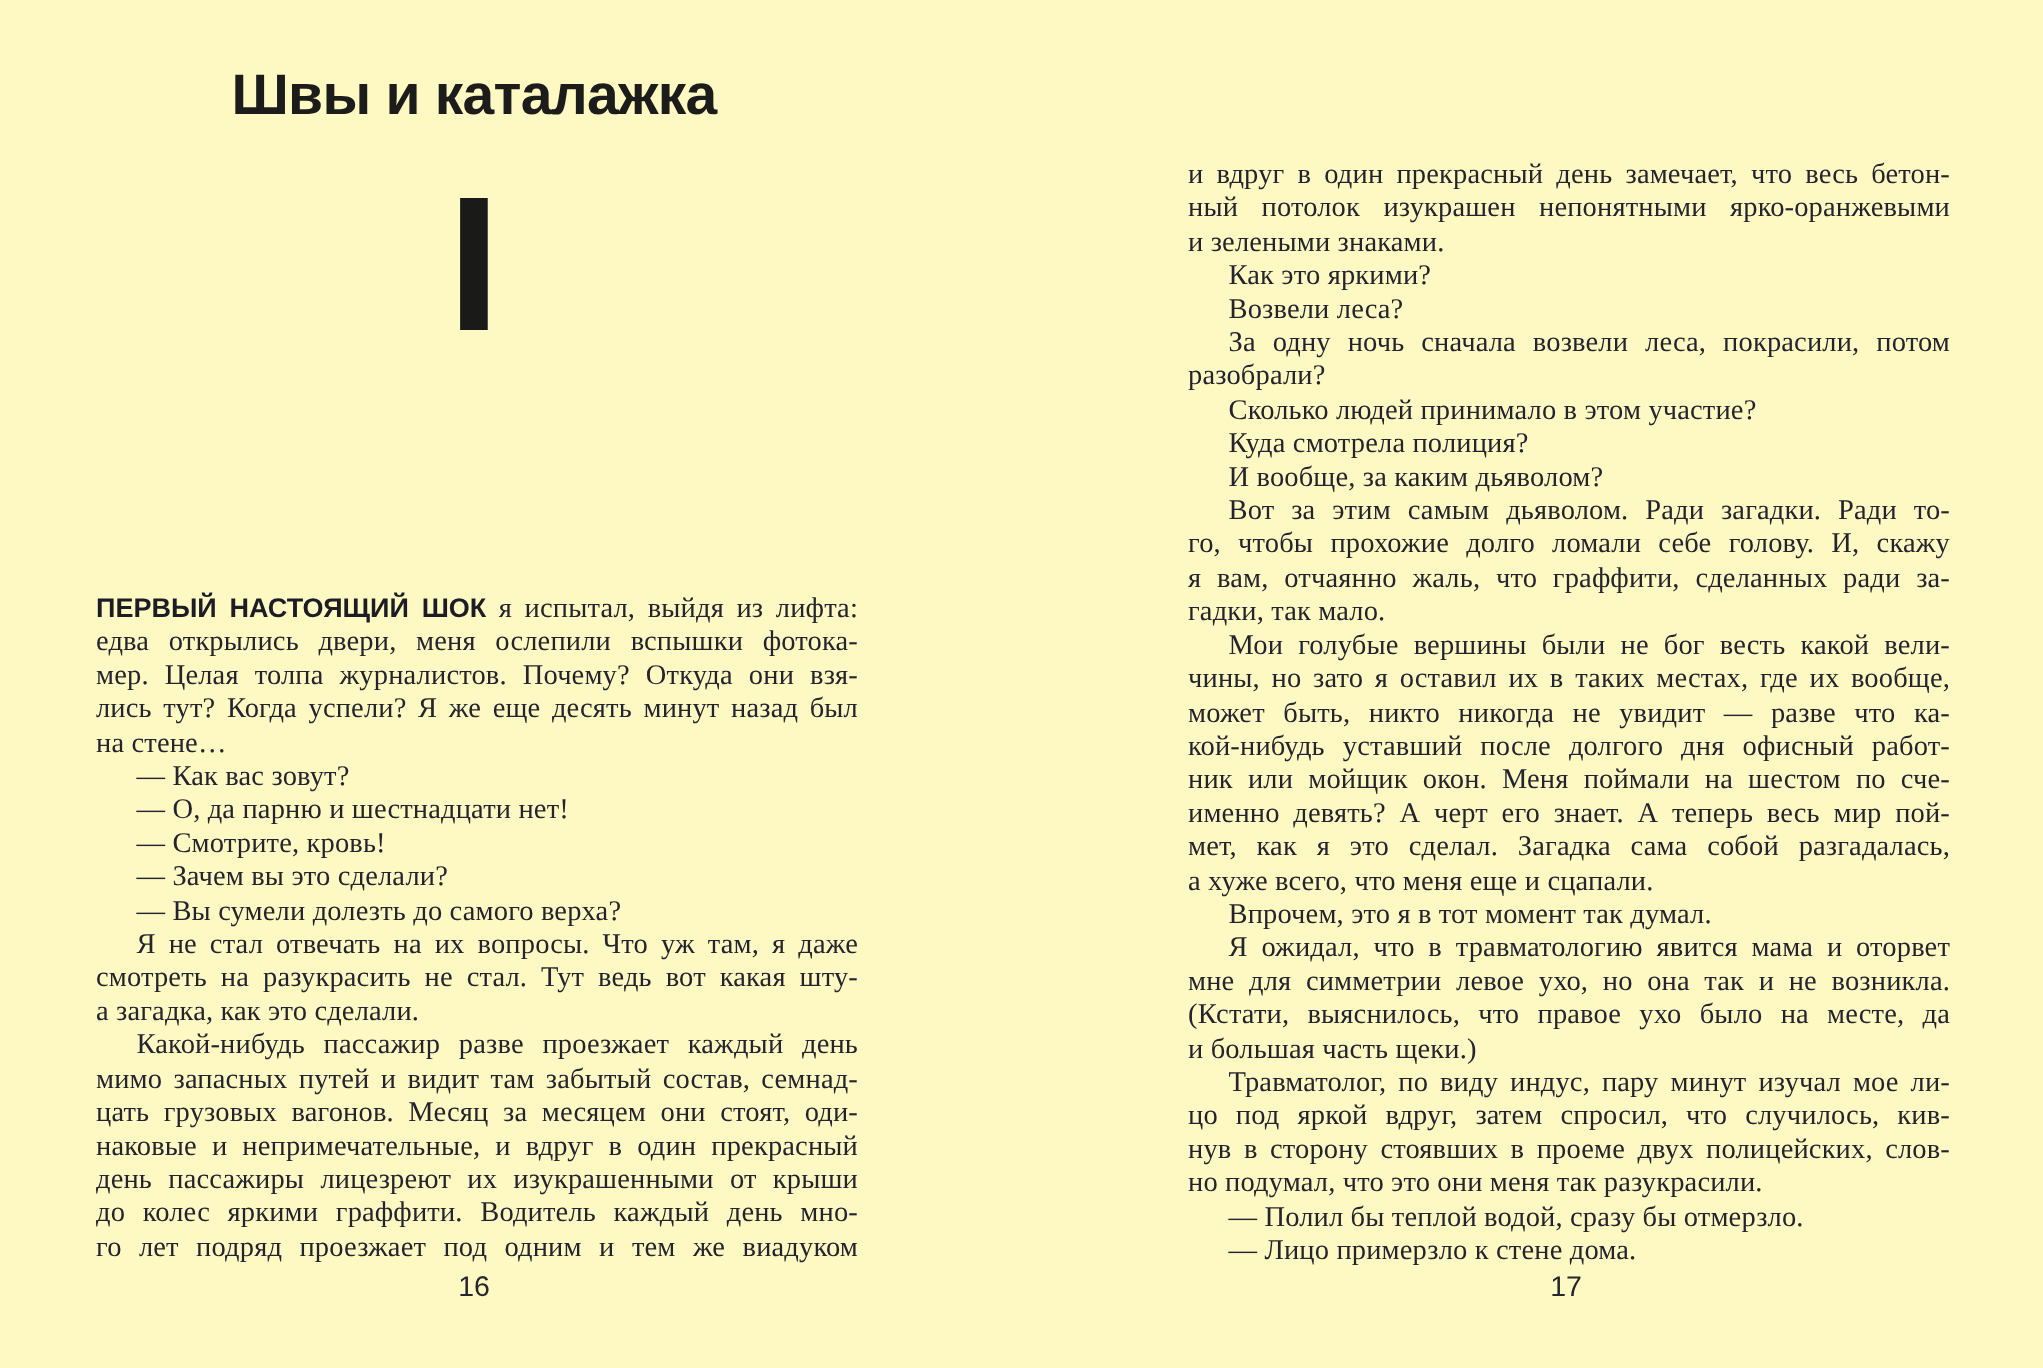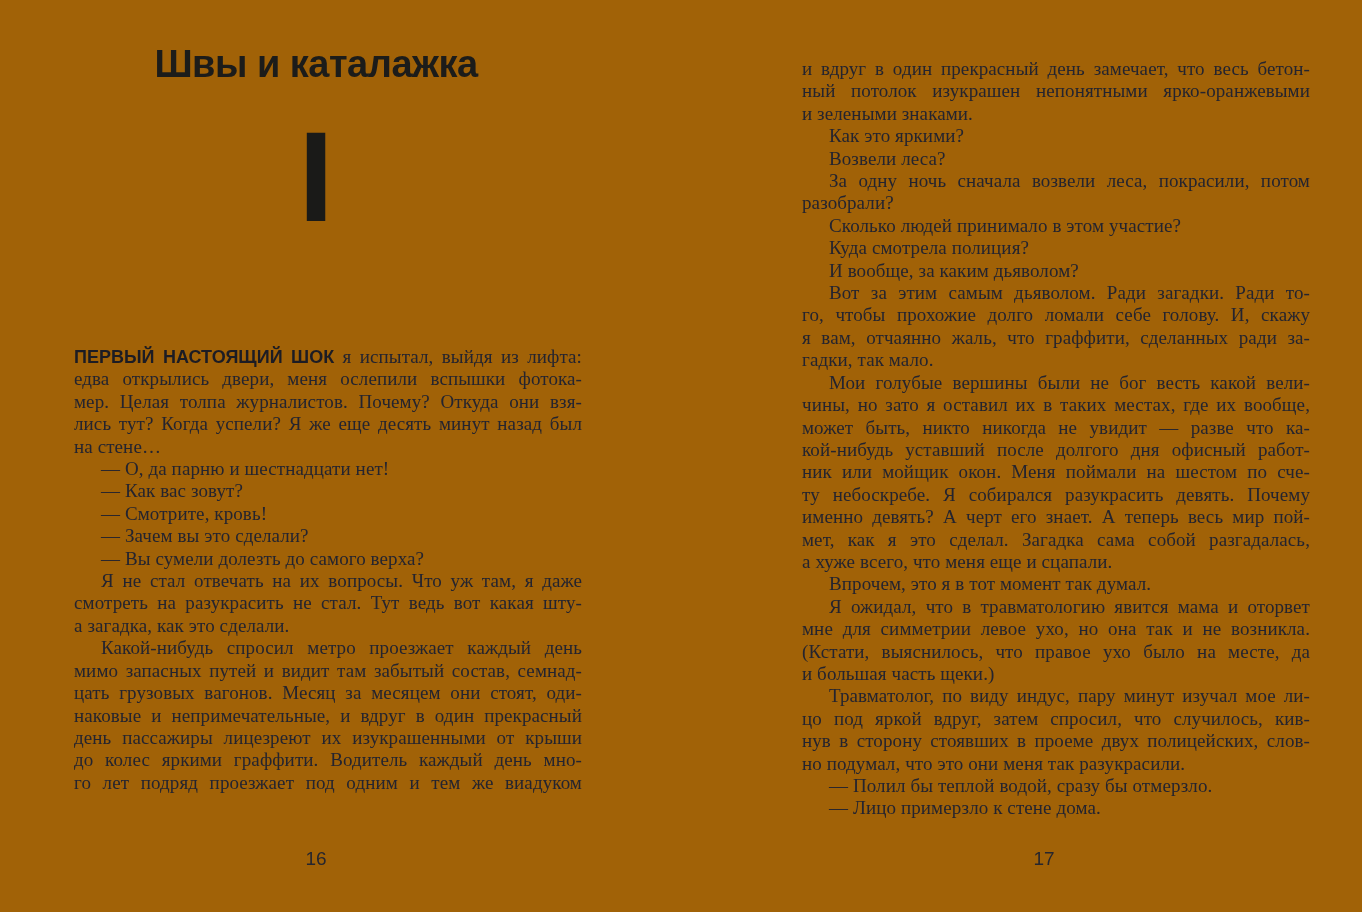--- a/index.html
+++ b/index.html
@@ -5,21 +5,21 @@
   html, body {
     margin: 0; padding: 0;
     width: 1362px; height: 912px;
     background: #ffffff;
     overflow: hidden;
     font-family: "Liberation Serif", serif;
   }
   .spread {
     position: absolute; left: 0; top: 0;
     width: 1362px; height: 912px;
-    background: #a16207;
+    background: #fef9c3;
   }
   .page {
     position: absolute; top: 0; height: 912px; width: 508px;
   }
   .page-left  { left: 62px;  }
   .page-right { left: 790px; }
 
   .chapter-title {
     position: absolute; top: 44px; left: 0; width: 100%;
     margin: 0;
@@ -34,25 +34,26 @@
   .chapter-numeral {
     position: absolute; top: 113px; left: 0; width: 100%;
     text-align: center;
     font-family: "Liberation Sans", sans-serif;
     font-weight: 700;
     font-size: 128px;
     line-height: 1;
     color: #1a1a18;
   }
   .body-text {
-    position: absolute; left: 12px; width: 508px;
+    position: absolute; left: 2px; width: 508px;
     font-size: 19px;
     line-height: 22.4px;
     color: #24242f;
     letter-spacing: 0.1px;
+    margin-top: 48px;
   }
   #left-body  { top: 346px; }
   #right-body { top: 58px;  }
 
   .ln {
     text-align: justify;
     text-align-last: justify;
     text-justify: inter-word;
     white-space: nowrap;
   }
@@ -81,29 +82,29 @@
 
   <section class="page page-left">
     <h1 class="chapter-title">Швы и каталажка</h1>
     <div class="chapter-numeral">I</div>
     <div class="body-text" id="left-body">
         <div class="ln"><span class="lead-in">ПЕРВЫЙ НАСТОЯЩИЙ ШОК</span> я испытал, выйдя из лифта:</div>
         <div class="ln">едва открылись двери, меня ослепили вспышки фотока-</div>
         <div class="ln">мер. Целая толпа журналистов. Почему? Откуда они взя-</div>
         <div class="ln">лись тут? Когда успели? Я же еще десять минут назад был</div>
         <div class="ln fin">на стене…</div>
+        <div class="ln ind fin">— Как вас зовут?</div>
         <div class="ln ind fin">— О, да парню и шестнадцати нет!</div>
-        <div class="ln ind fin">— Как вас зовут?</div>
         <div class="ln ind fin">— Смотрите, кровь!</div>
         <div class="ln ind fin">— Зачем вы это сделали?</div>
         <div class="ln ind fin">— Вы сумели долезть до самого верха?</div>
         <div class="ln ind">Я не стал отвечать на их вопросы. Что уж там, я даже</div>
         <div class="ln">смотреть на разукрасить не стал. Тут ведь вот какая шту-</div>
         <div class="ln fin">а загадка, как это сделали.</div>
-        <div class="ln ind">Какой-нибудь спросил метро проезжает каждый день</div>
+        <div class="ln ind">Какой-нибудь пассажир разве проезжает каждый день</div>
         <div class="ln">мимо запасных путей и видит там забытый состав, семнад-</div>
         <div class="ln">цать грузовых вагонов. Месяц за месяцем они стоят, оди-</div>
         <div class="ln">наковые и непримечательные, и вдруг в один прекрасный</div>
         <div class="ln">день пассажиры лицезреют их изукрашенными от крыши</div>
         <div class="ln">до колес яркими граффити. Водитель каждый день мно-</div>
         <div class="ln">го лет подряд проезжает под одним и тем же виадуком</div>
       </div>
     <div class="page-number">16</div>
   </section>
 
@@ -121,21 +122,20 @@
         <div class="ln ind fin">И вообще, за каким дьяволом?</div>
         <div class="ln ind">Вот за этим самым дьяволом. Ради загадки. Ради то-</div>
         <div class="ln">го, чтобы прохожие долго ломали себе голову. И, скажу</div>
         <div class="ln">я вам, отчаянно жаль, что граффити, сделанных ради за-</div>
         <div class="ln fin">гадки, так мало.</div>
         <div class="ln ind">Мои голубые вершины были не бог весть какой вели-</div>
         <div class="ln">чины, но зато я оставил их в таких местах, где их вообще,</div>
         <div class="ln">может быть, никто никогда не увидит — разве что ка-</div>
         <div class="ln">кой-нибудь уставший после долгого дня офисный работ-</div>
         <div class="ln">ник или мойщик окон. Меня поймали на шестом по сче-</div>
-        <div class="ln">ту небоскребе. Я собирался разукрасить девять. Почему</div>
         <div class="ln">именно девять? А черт его знает. А теперь весь мир пой-</div>
         <div class="ln">мет, как я это сделал. Загадка сама собой разгадалась,</div>
         <div class="ln fin">а хуже всего, что меня еще и сцапали.</div>
         <div class="ln ind fin">Впрочем, это я в тот момент так думал.</div>
         <div class="ln ind">Я ожидал, что в травматологию явится мама и оторвет</div>
         <div class="ln">мне для симметрии левое ухо, но она так и не возникла.</div>
         <div class="ln">(Кстати, выяснилось, что правое ухо было на месте, да</div>
         <div class="ln fin">и большая часть щеки.)</div>
         <div class="ln ind">Травматолог, по виду индус, пару минут изучал мое ли-</div>
         <div class="ln">цо под яркой вдруг, затем спросил, что случилось, кив-</div>

